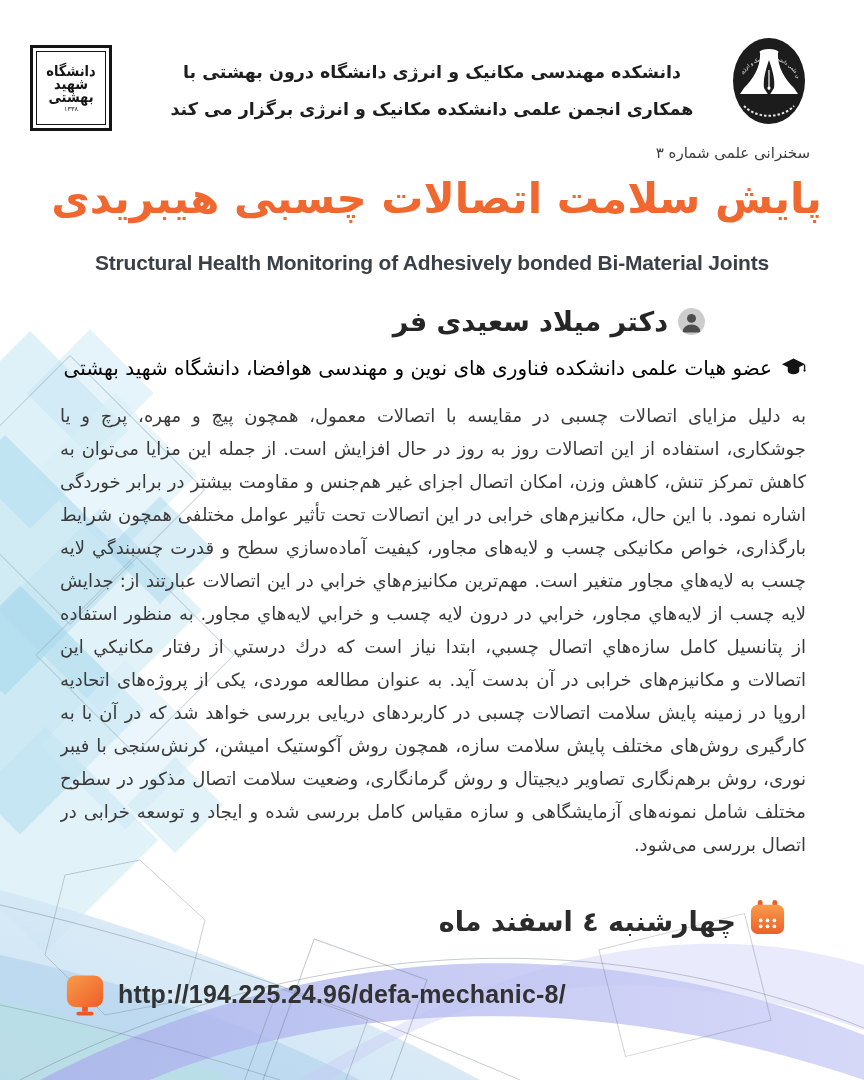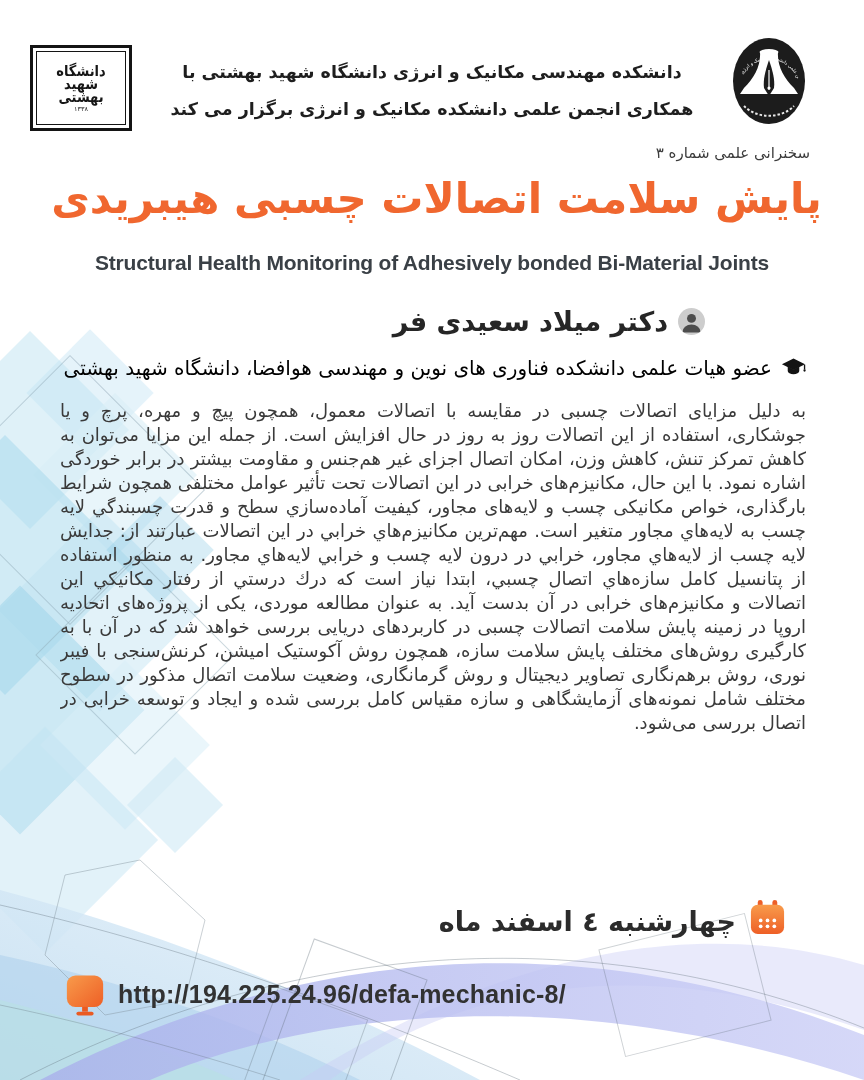--- a/index.html
+++ b/index.html
@@ -4,21 +4,21 @@
 <style>
   html,body{margin:0;padding:0;background:#ffffff;}
   .page{
     position:relative;width:864px;height:1080px;background:#ffffff;
     overflow:hidden;font-family:"DejaVu Sans",sans-serif;color:#2e2e2e;
   }
   .bg{position:absolute;left:0;top:0;z-index:0;}
   .content{position:relative;z-index:1;width:100%;height:100%;}
 
   
-  .stamp{position:absolute;left:30px;top:45px;width:102px;height:86px;
+  .stamp{position:absolute;left:30px;top:45px;width:82px;height:86px;
     border:3px solid #141414;background:#fff;box-sizing:border-box;}
   .stamp-inner{position:absolute;inset:3px;border:1px solid #141414;
     display:flex;flex-direction:column;align-items:center;justify-content:center;
     line-height:1.02;}
   .stamp-line{font-weight:bold;font-size:13px;color:#161616;transform:scaleY(1.15);}
   .stamp-year{font-size:6.5px;color:#161616;margin-top:2px;letter-spacing:1px;}
   .org{position:absolute;left:140px;right:140px;top:54px;text-align:center;
     font-weight:bold;font-size:17.5px;line-height:37px;color:#1e1e1e;white-space:nowrap;}
   .emblem{position:absolute;left:732px;top:36px;}
 
@@ -31,21 +31,21 @@
     color:#3a4046;letter-spacing:-0.2px;}
 
   
   .speaker{position:absolute;right:159px;top:306px;display:flex;align-items:center;gap:10px;}
   .speaker-name{font-size:27px;font-weight:bold;color:#262626;}
   .affil{position:absolute;right:58px;top:356px;display:flex;align-items:center;gap:9px;}
   .affil-text{font-size:20px;color:#000000;}
 
   
   .abstract{position:absolute;left:60px;right:58px;top:399px;margin:0;
-    font-size:18px;line-height:24px;color:#3a3a3a;text-align:justify;
+    font-size:18px;line-height:33px;color:#3a3a3a;text-align:justify;
     text-align-last:right;max-height:496px;overflow:hidden;}
 
   
   .date-row{position:absolute;right:77px;top:898px;display:flex;align-items:flex-end;gap:12px;}
   .date-text,.time-text{font-size:27px;font-weight:bold;color:#2b2b2b;}
   .bottom-row{position:absolute;left:64px;right:52px;top:972px;
     display:flex;align-items:center;justify-content:space-between;}
   .url-group{display:flex;align-items:center;gap:12px;}
   .url{font-family:"Liberation Sans",sans-serif;font-weight:bold;font-size:25px;
     color:#323232;letter-spacing:0.2px;}
@@ -104,21 +104,21 @@
     <div class="stamp">
       <div class="stamp-inner">
         <div class="stamp-line">دانشگاه</div>
         <div class="stamp-line">شهید</div>
         <div class="stamp-line">بهشتی</div>
         <div class="stamp-year">۱۳۳۸</div>
       </div>
     </div>
 
     <div class="org" dir="rtl">
-      <div>دانشکده مهندسی مکانیک و انرژی دانشگاه شهید بهشتی با</div>
+      <div>دانشکده مهندسی مکانیک و انرژی دانشگاه درون بهشتی با</div>
       <div>همکاری انجمن علمی دانشکده مکانیک و انرژی برگزار می کند</div>
     </div>
 
     <svg class="emblem" width="74" height="90" viewBox="0 0 74 90">
       <ellipse cx="37" cy="45" rx="36" ry="43" fill="#1c1c1c"></ellipse>
       <path id="arct" d="M9,42 A30.5,30.5 0 0 1 65,42" fill="none"></path>
       <text font-size="4.6" fill="#ffffff" font-family="DejaVu Sans, sans-serif">
         <textPath href="#arct" startOffset="4">انجمن علمی دانشجویی مکانیک و انرژی</textPath>
       </text>
       <ellipse cx="37" cy="16" rx="9.5" ry="3" fill="#ffffff"></ellipse>

